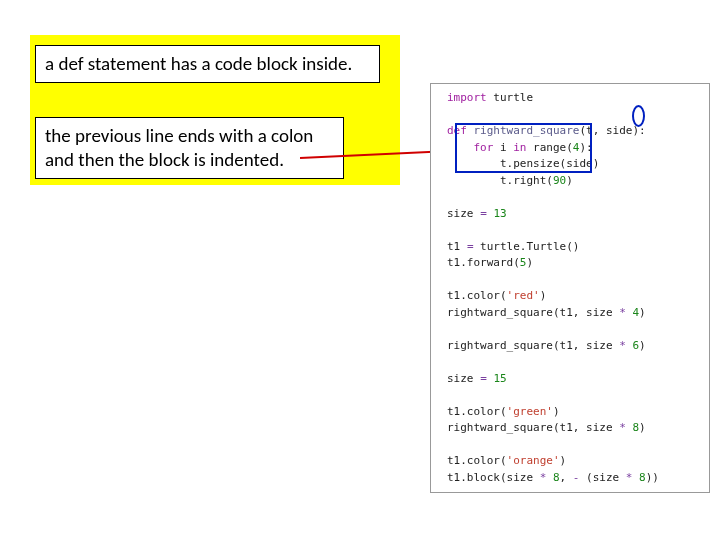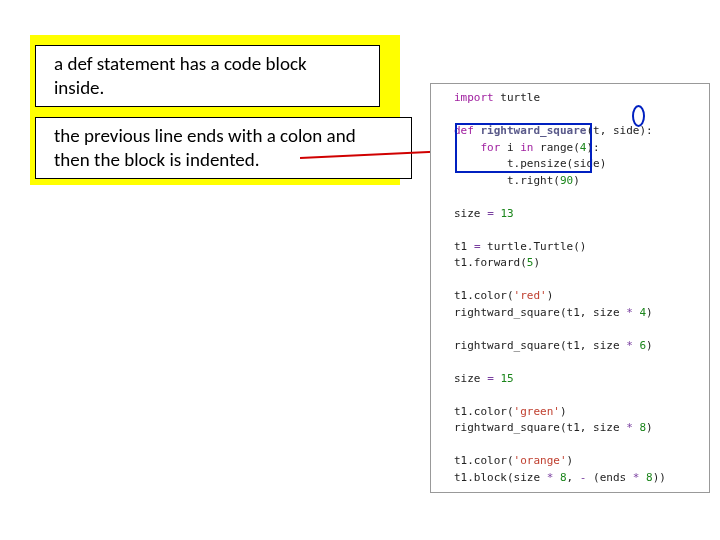--- a/index.html
+++ b/index.html
@@ -16,44 +16,44 @@
     left: 30px;
     top: 35px;
     width: 370px;
     height: 150px;
     background: #ffff00;
   }
   .callout {
     position: absolute;
     background: #fff;
     border: 1px solid #000;
-    padding: 6px 18px;
+    padding: 6px 9px;
     font-size: 19px;
     line-height: 1.25;
     color: #000;
   }
   .callout1 { left: 35px; top: 45px; width: 345px; }
-  .callout2 { left: 35px; top: 117px; width: 377px; }
+  .callout2 { left: 35px; top: 117px; width: 309px; }
   .code-panel {
     position: absolute;
     left: 430px;
     top: 83px;
     width: 280px;
     height: 410px;
     background: #fff;
     border: 1px solid #999;
-    padding: 6px 23px;
+    padding: 6px 16px;
     font-family: Menlo, Consolas, monospace;
     font-size: 11px;
     line-height: 1.5;
     color: #222;
   }
   .code-panel .line { white-space: pre; }
   .kw { color: #a020a0; }
-  .fn { color: #5a5a8a; font-weight: 700; margin-top: 28px; }
+  .fn { color: #5a5a8a; font-weight: 400; margin-top: 28px; }
   .num { color: #1a851a; }
   .str { color: #c04030; }
   .op { color: #7a40a0; }
   .def-block {
     position: absolute;
     left: 455px;
     top: 123px;
     width: 137px;
     height: 50px;
     border: 2px solid #0020c0;
@@ -117,17 +117,17 @@
   <div class="line"><span>rightward_square(t1, size </span><span class="op">*</span><span> </span><span class="num">4</span><span>)</span></div>
   <div class="line">&nbsp;</div>
   <div class="line"><span>rightward_square(t1, size </span><span class="op">*</span><span> </span><span class="num">6</span><span>)</span></div>
   <div class="line">&nbsp;</div>
   <div class="line"><span>size </span><span class="op">=</span><span> </span><span class="num">15</span></div>
   <div class="line">&nbsp;</div>
   <div class="line"><span>t1.color(</span><span class="str">'green'</span><span>)</span></div>
   <div class="line"><span>rightward_square(t1, size </span><span class="op">*</span><span> </span><span class="num">8</span><span>)</span></div>
   <div class="line">&nbsp;</div>
   <div class="line"><span>t1.color(</span><span class="str">'orange'</span><span>)</span></div>
-  <div class="line"><span>t1.block(size </span><span class="op">*</span><span> </span><span class="num">8</span><span>, </span><span class="op">-</span><span> (ends </span><span class="op">*</span><span> </span><span class="num">8</span><span>))</span></div>
+  <div class="line"><span>t1.block(size </span><span class="op">*</span><span> </span><span class="num">8</span><span>, </span><span class="op">-</span><span> (size </span><span class="op">*</span><span> </span><span class="num">8</span><span>))</span></div>
 </div>
 
 <div class="def-block"></div>
 <div class="colon-highlight"></div>
 
 </body></html>

